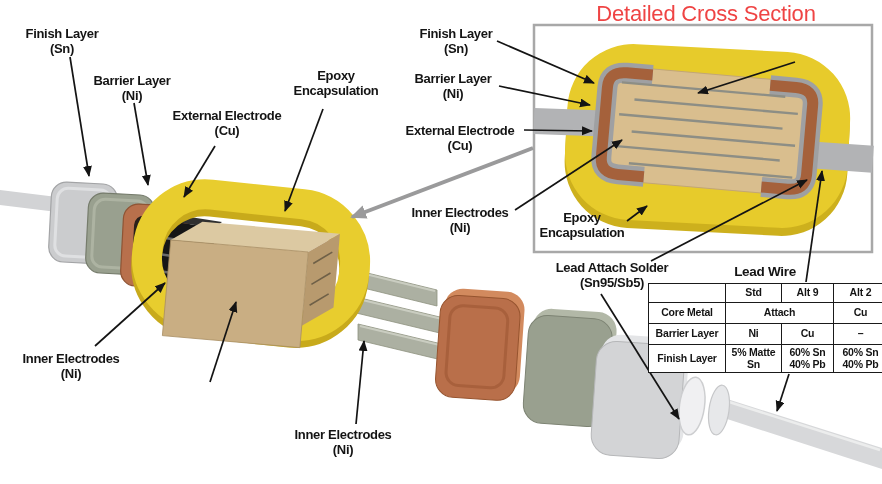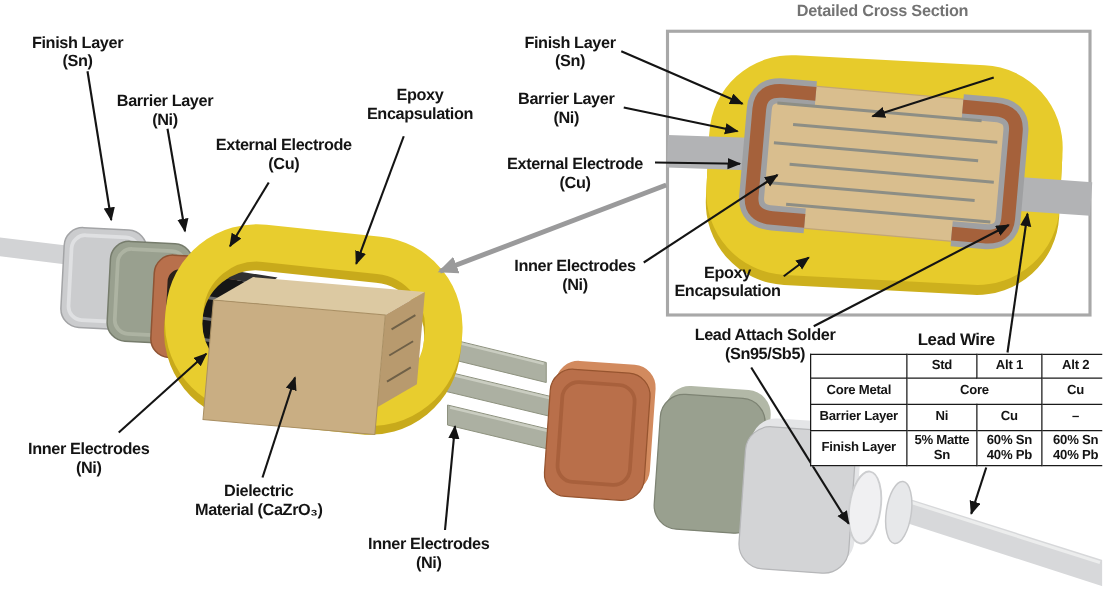--- a/index.html
+++ b/index.html
@@ -8,22 +8,22 @@
     font-family:"Liberation Sans",sans-serif;overflow:hidden;
   }
   #art{position:absolute;left:0;top:0;}
   .lbl{
     position:absolute;transform:translateX(-50%);text-align:center;
     font-weight:bold;font-size:13px;line-height:1.16;color:#141414;
     letter-spacing:-0.3px;white-space:nowrap;z-index:5;
   }
   .lbl span{display:block;}
   .inset-title{
-    position:absolute;transform:translateX(-50%);font-weight:bold;
-    font-size:13px;color:#737373;letter-spacing:-0.2px;white-space:nowrap;z-index:5;
+    position:absolute;transform:translateX(-50%);font-weight:normal;
+    font-size:22px;color:#ef4444;letter-spacing:-0.2px;white-space:nowrap;z-index:5;
   }
   .tbl-title{
     position:absolute;transform:translateX(-50%);font-weight:bold;
     font-size:13.5px;color:#141414;letter-spacing:-0.3px;z-index:5;text-align:right;
   }
   table.leadwire{
     position:absolute;left:648px;top:283px;width:227px;z-index:5;
     border-collapse:collapse;table-layout:fixed;background:#fff;
   }
   table.leadwire td,table.leadwire th{
@@ -178,24 +178,20 @@
       <span>(Cu)</span>
 </div>
 <div class="lbl" style="left:336px;top:68px">
   <span>Epoxy</span>
       <span>Encapsulation</span>
 </div>
 <div class="lbl" style="left:71px;top:351px">
   <span>Inner Electrodes</span>
       <span>(Ni)</span>
 </div>
-<div class="lbl" style="left:207px;top:385px">
-  <span>Dielectric</span>
-      <span>Material (CaZrO₃)</span>
-</div>
 <div class="lbl" style="left:343px;top:427px">
   <span>Inner Electrodes</span>
       <span>(Ni)</span>
 </div>
 
 <div class="lbl" style="left:456px;top:26px">
   <span>Finish Layer</span>
       <span>(Sn)</span>
 </div>
 <div class="lbl" style="left:453px;top:71px">
@@ -220,26 +216,26 @@
       <span>(Sn95/Sb5)</span>
 </div>
 
 <div class="tbl-title" style="left:765px;top:264px">Lead Wire</div>
 
 <table class="leadwire">
   <tbody>
         <tr class="r-head">
     <th class="c0"></th>
     <th class="c1">Std</th>
-    <th class="c2">Alt 1</th>
+    <th class="c2">Alt 9</th>
     <th class="c3">Alt 2</th>
   </tr>
   <tr class="r-core">
     <td>Core Metal</td>
-    <td colspan="2">Core</td>
+    <td colspan="2">Attach</td>
     <td>Cu</td>
   </tr>
   <tr class="r-barrier">
     <td>Barrier Layer</td>
     <td>Ni</td>
     <td>Cu</td>
     <td>–</td>
   </tr>
   <tr class="r-finish">
     <td>Finish Layer</td>

